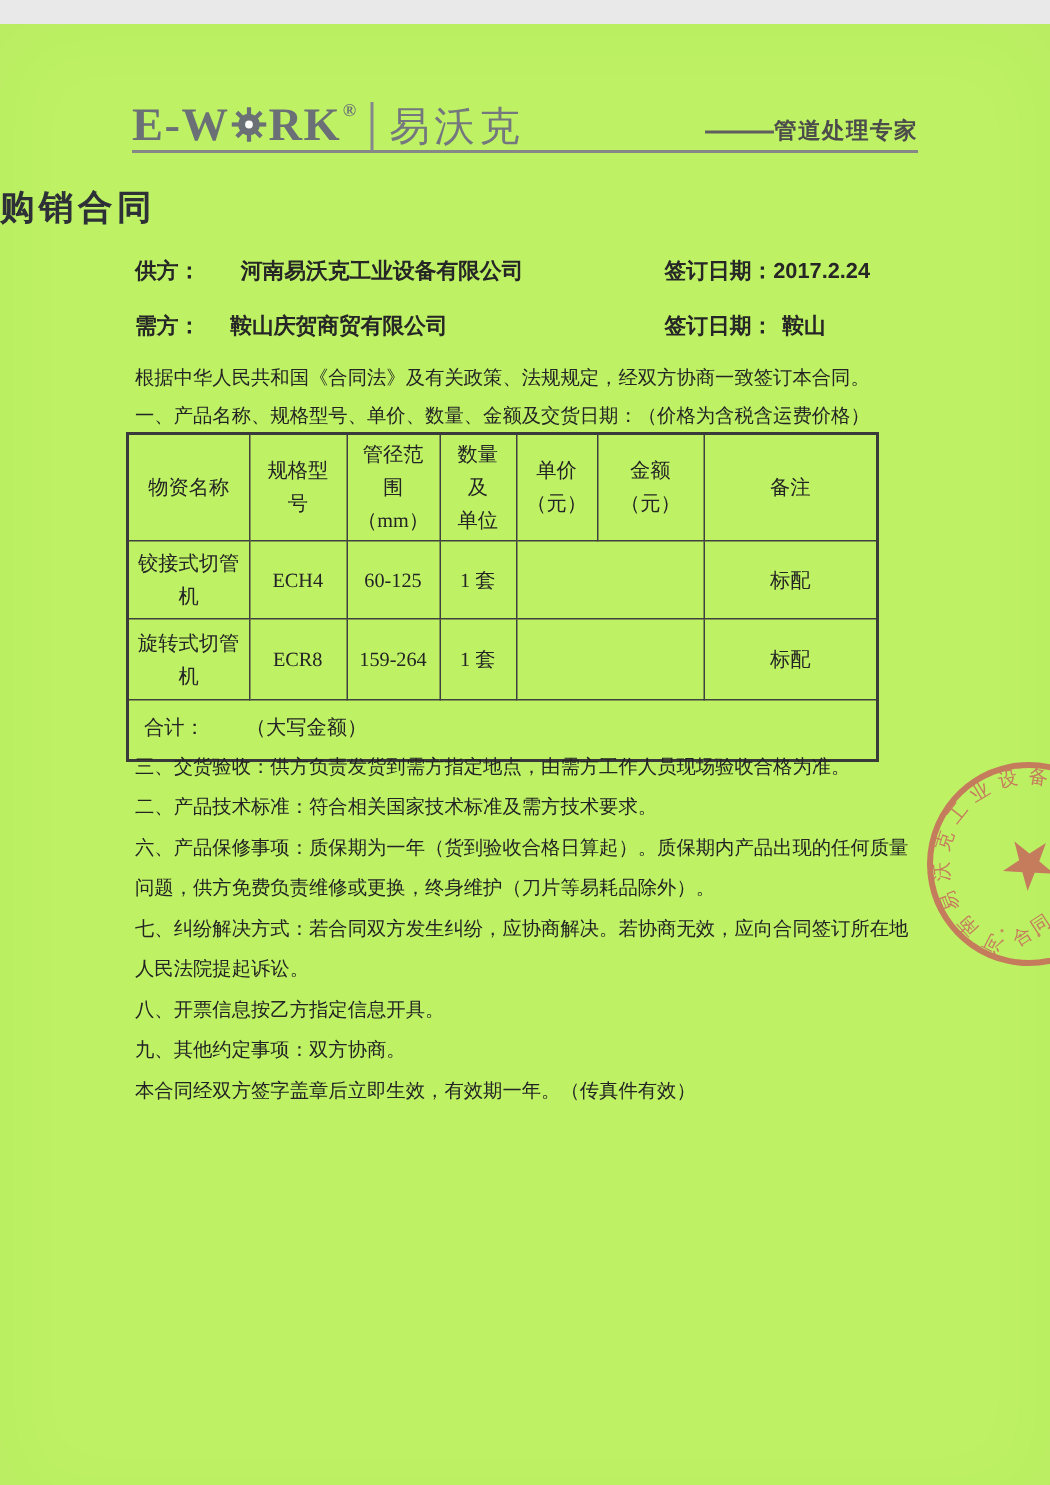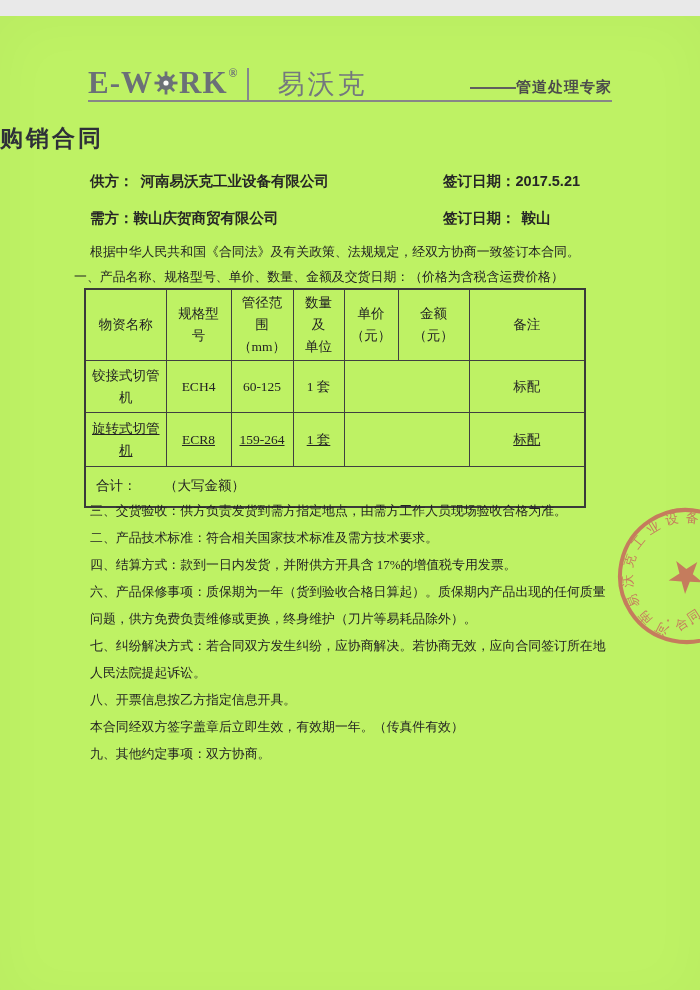--- a/index.html
+++ b/index.html
@@ -9,52 +9,52 @@
     box-shadow:inset 0 0 60px rgba(0,0,0,0.03);
     font-family:"Liberation Serif","DejaVu Serif",serif;
     color:#262626;
   }
 
   
   .logo-row{position:absolute;left:88px;top:46px;width:524px;height:38px;display:flex;align-items:flex-end;}
   .logo-latin{font-family:"Liberation Serif","DejaVu Serif",serif;font-weight:bold;font-size:31px;line-height:34px;color:#6b7077;letter-spacing:1px;display:flex;align-items:center;}
   .logo-gear{display:inline-block;margin:0 1px;transform:translateY(2px);}
   .logo-reg{font-size:12px;vertical-align:top;line-height:14px;align-self:flex-start;margin-left:1px;color:#6b7077;font-weight:bold;}
-  .logo-cn{font-family:"Liberation Sans","DejaVu Sans",sans-serif;font-size:27px;line-height:32px;color:#74787e;margin-left:9px;padding-left:28px;border-left:2px solid #84888e;letter-spacing:3px;}
+  .logo-cn{font-family:"Liberation Sans","DejaVu Sans",sans-serif;font-size:27px;line-height:32px;color:#74787e;margin-left:9px;padding-left:10px;border-left:2px solid #84888e;letter-spacing:3px;}
   .tagline{position:absolute;top:62px;right:88px;display:flex;align-items:center;}
   .tagline-dash{width:46px;height:2px;background:#5f5f5f;}
   .tagline-text{font-family:"Liberation Sans","DejaVu Sans",sans-serif;font-size:15px;font-weight:bold;color:#4c4c4c;letter-spacing:1px;}
   .header-rule{position:absolute;left:88px;top:84px;width:524px;height:2px;background:#878787;}
 
   
   .doc-title{position:absolute;left:0;top:107px;width:700px;text-align:left;
     font-family:"Liberation Sans","DejaVu Sans",sans-serif;font-weight:bold;font-size:23px;color:#2e3038;letter-spacing:3px;}
 
   
   .parties{position:absolute;left:90px;top:155px;width:524px;
     font-family:"Liberation Sans","DejaVu Sans",sans-serif;font-weight:bold;font-size:14.5px;color:#262626;}
   .party-row{display:flex;margin-bottom:17px;line-height:20px;}
-  .party-left{width:353px;display:flex;}
+  .party-left{width:353px;display:flex;gap:20px;}
   .party-left .val{margin-left:7px;}
   .party-right{display:flex;}
   .party-right .val{margin-left:6px;}
 
   
   .preamble{position:absolute;left:90px;top:227px;width:528px;font-size:12.9px;line-height:19px;color:#242424;}
-  .sec1{position:absolute;left:74px;top:252px;width:528px;font-size:12.9px;line-height:19px;color:#242424;}
+  .sec1{position:absolute;left:90px;top:252px;width:528px;font-size:12.9px;line-height:19px;color:#242424;}
 
   
   .goods-table{position:absolute;left:84px;top:272px;border-collapse:collapse;table-layout:fixed;
     border:2px solid #3a3a3a;font-size:13.5px;color:#242424;}
   .goods-table th,.goods-table td{border:1.5px solid #404040;text-align:center;vertical-align:middle;
     padding:2px 6px;font-weight:normal;line-height:22px;}
   .goods-table th{white-space:pre-line;}
   .row-head{height:53px;}
   .row-data1{height:52px;}
-  .row-data2{height:54px;text-decoration:underline;}
+  .row-data2{height:54px;}
   .row-total{height:40px;}
   .total-cell{text-align:left !important;padding-left:10px !important;}
   .total-val{margin-left:24px;font-family:Liberation Mono, monospace;}
 
   
   .terms{position:absolute;left:90px;top:482px;width:528px;font-size:12.9px;color:#232323;}
   .terms p{margin:0;line-height:27px;text-align:left;}
 
   
   .stamp{position:absolute;left:602px;top:476px;width:168px;height:168px;
@@ -102,21 +102,21 @@
   <div class="doc-title">购销合同</div>
 
   <div class="parties">
     <div class="party-row">
       <span class="party-left">
         <span>供方：</span>
         <span class="val">河南易沃克工业设备有限公司</span>
       </span>
       <span class="party-right">
         <span>签订日期：</span>
-        <span>2017.5.21</span>
+        <span>2017.2.24</span>
       </span>
     </div>
     <div class="party-row">
       <span class="party-left">
         <span>需方：</span>
         <span>鞍山庆贺商贸有限公司</span>
       </span>
       <span class="party-right">
         <span>签订日期：</span>
         <span class="val">鞍山</span>
@@ -172,26 +172,25 @@
         <span>合计：</span>
         <span class="total-val">（大写金额）</span>
       </td>
     </tr>
   </tbody>
     </table>
 
   <div class="terms">
     <p>三、交货验收：供方负责发货到需方指定地点，由需方工作人员现场验收合格为准。</p>
     <p>二、产品技术标准：符合相关国家技术标准及需方技术要求。</p>
-    <p>四、结算方式：款到一日内发货，并附供方开具含 17%的增值税专用发票。</p>
     <p>六、产品保修事项：质保期为一年（货到验收合格日算起）。质保期内产品出现的任何质量问题，供方免费负责维修或更换，终身维护（刀片等易耗品除外）。</p>
     <p>七、纠纷解决方式：若合同双方发生纠纷，应协商解决。若协商无效，应向合同签订所在地人民法院提起诉讼。</p>
     <p>八、开票信息按乙方指定信息开具。</p>
+    <p>九、其他约定事项：双方协商。</p>
     <p>本合同经双方签字盖章后立即生效，有效期一年。（传真件有效）</p>
-    <p>九、其他约定事项：双方协商。</p>
   </div>
 
   <svg class="stamp" viewBox="0 0 168 168">
     <defs>
       <path id="seal-arc" d="M 45.8,122.2 A 54,54 0 1 1 122.2,122.2" fill="none"></path>
     </defs>
     <circle cx="84" cy="84" r="66" fill="none" stroke="#c85c5c" stroke-width="4"></circle>
     <polygon points="84,66 88.1,78.3 101.1,78.4 90.7,86.2 94.6,98.6 84,91 73.4,98.6 77.3,86.2 66.9,78.4 79.9,78.3" fill="#c85c5c"></polygon>
     <text font-size="13" letter-spacing="6" fill="#c85c5c" font-family="Liberation Sans, DejaVu Sans, sans-serif">
       <textPath href="#seal-arc" startOffset="2%">河南易沃克工业设备有限公司</textPath>

